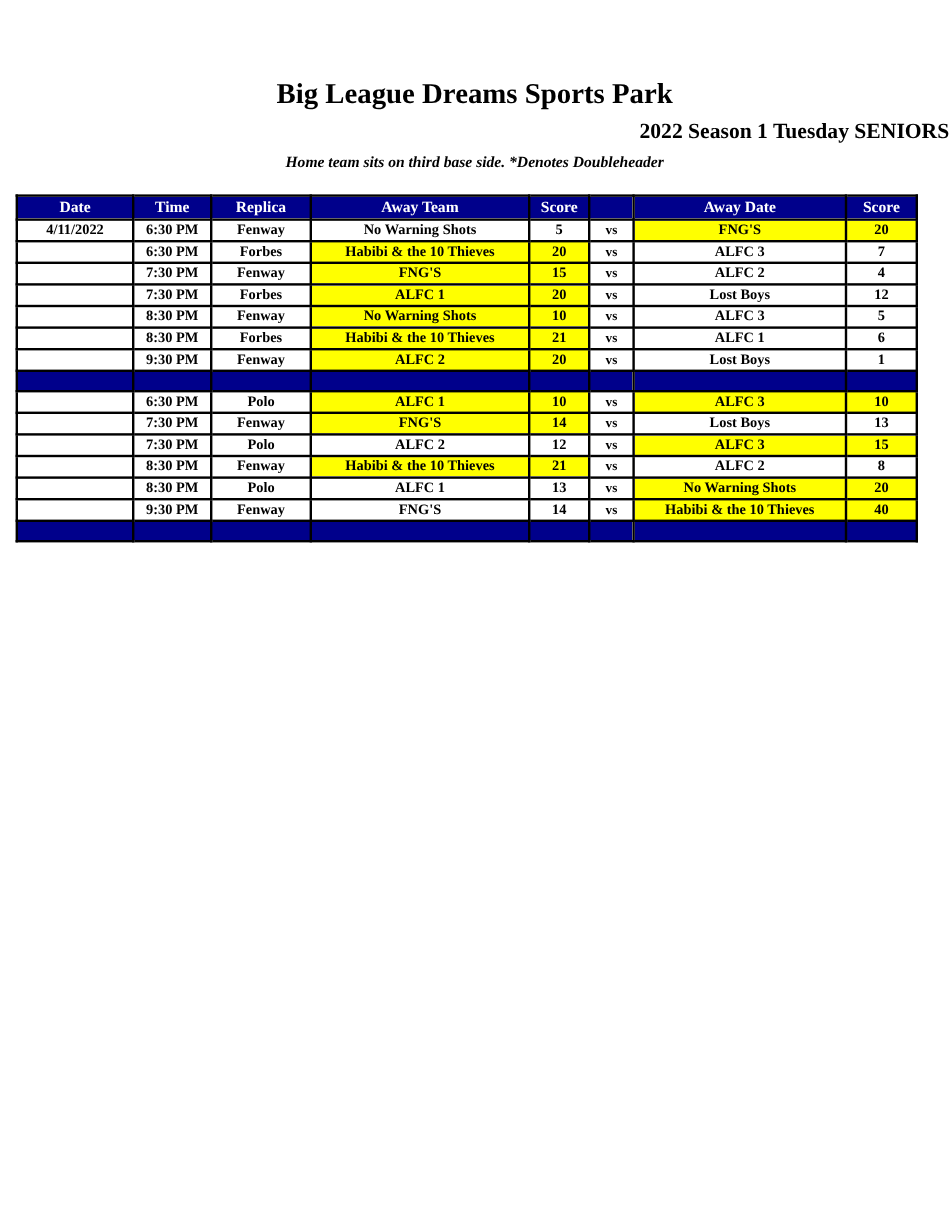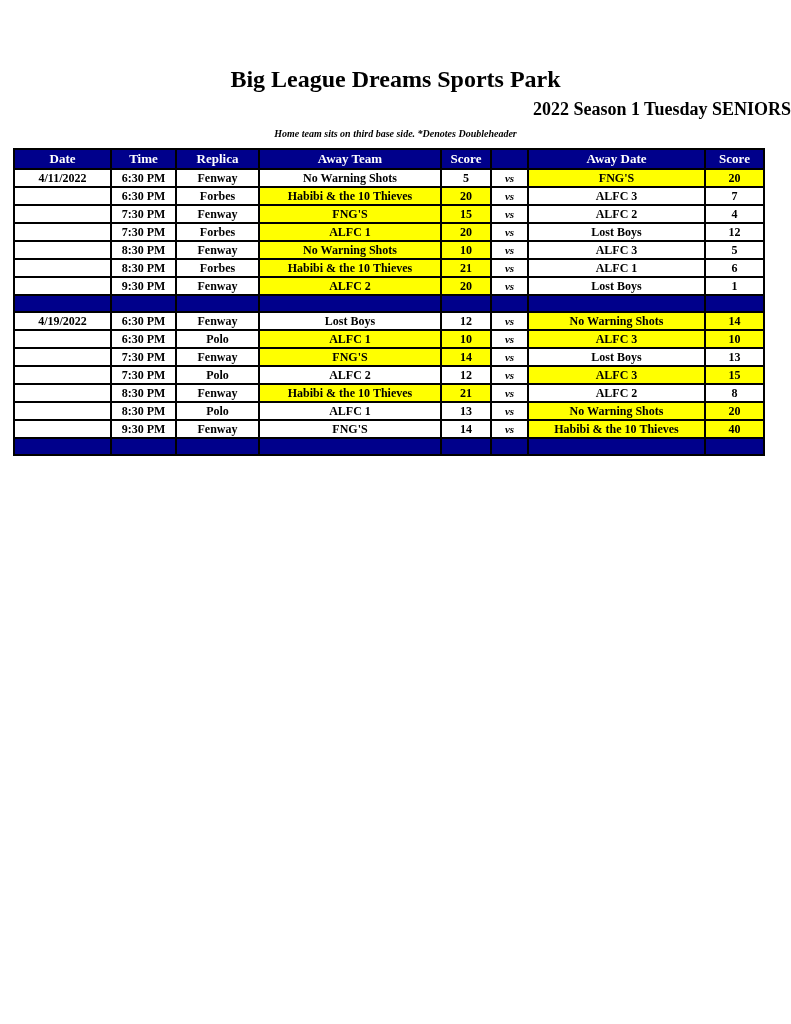--- a/index.html
+++ b/index.html
@@ -28,27 +28,27 @@
   .subtitle{
     margin-top:5px;
     text-align:right;
     font-size:18px;
     font-weight:bold;
     line-height:1.15;
   }
   .note{
     margin-top:9px;
     text-align:center;
-    font-size:10px;
+    font-size:13px;
     font-weight:bold;
     font-style:italic;
     line-height:1.1;
   }
   table.schedule{
-    margin:9px 0 0 13px;
+    margin:19px 0 0 13px;
     width:750px;
     border-collapse:collapse;
     table-layout:fixed;
   }
   table.schedule td, table.schedule th{
     border:2px solid var(--border);
     text-align:center;
     vertical-align:middle;
     font-weight:bold;
     font-size:12px;
@@ -58,21 +58,20 @@
     white-space:nowrap;
     background:var(--row-bg);
   }
   table.schedule th{
     background:var(--header-bg);
     color:var(--header-text);
     font-size:13px;
     height:20px;
   }
   table.schedule td.vs{
-    font-style:italic;
     font-size:11px;
   }
   table.schedule td.hl{
     background:var(--highlight);
   }
   table.schedule tr.separator td{
     background:var(--header-bg);
     height:17px;
     border-color:var(--border);
   }
@@ -183,30 +182,20 @@
           <td></td>
           <td></td>
           <td></td>
           <td></td>
           <td></td>
           <td></td>
           <td></td>
           <td></td>
         </tr>
         <tr>
-          <td>4/19/2022</td>
-          <td>6:30 PM</td>
-          <td>Fenway</td>
-          <td>Lost Boys</td>
-          <td>12</td>
-          <td class="vs">vs</td>
-          <td class="hl">No Warning Shots</td>
-          <td class="hl">14</td>
-        </tr>
-        <tr>
           <td></td>
           <td>6:30 PM</td>
           <td>Polo</td>
           <td class="hl">ALFC 1</td>
           <td class="hl">10</td>
           <td class="vs">vs</td>
           <td class="hl">ALFC 3</td>
           <td class="hl">10</td>
         </tr>
         <tr>

